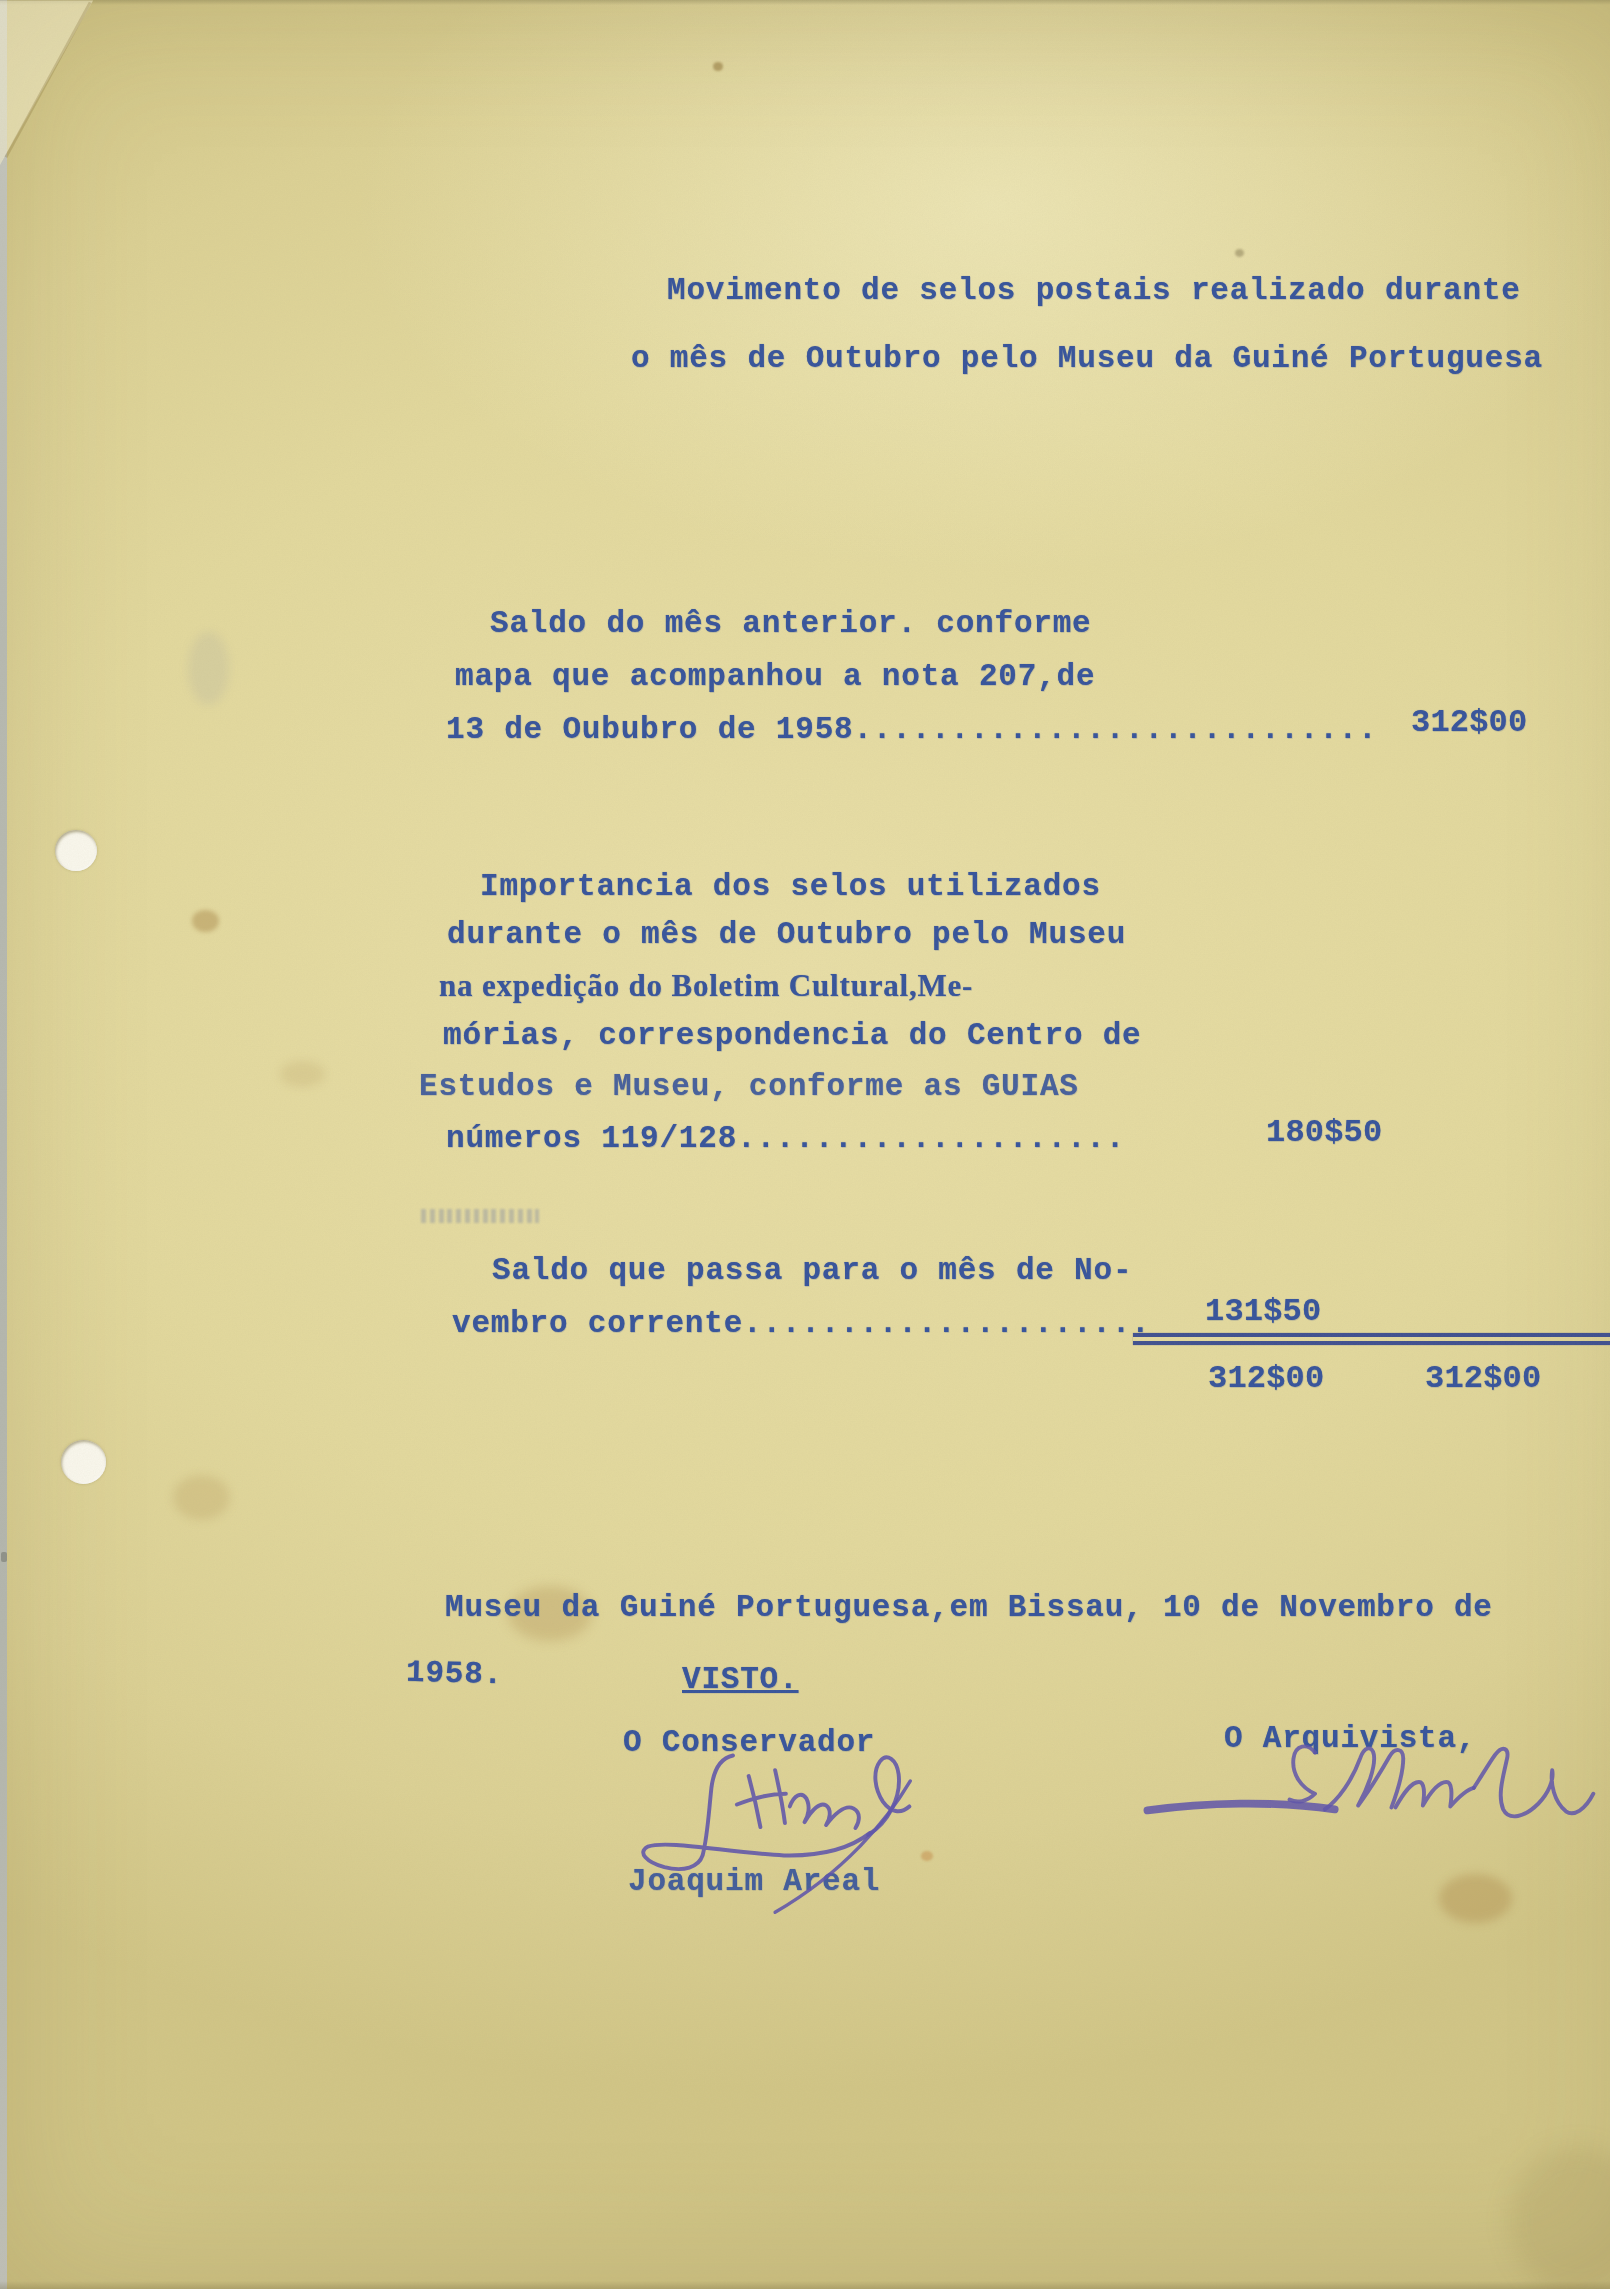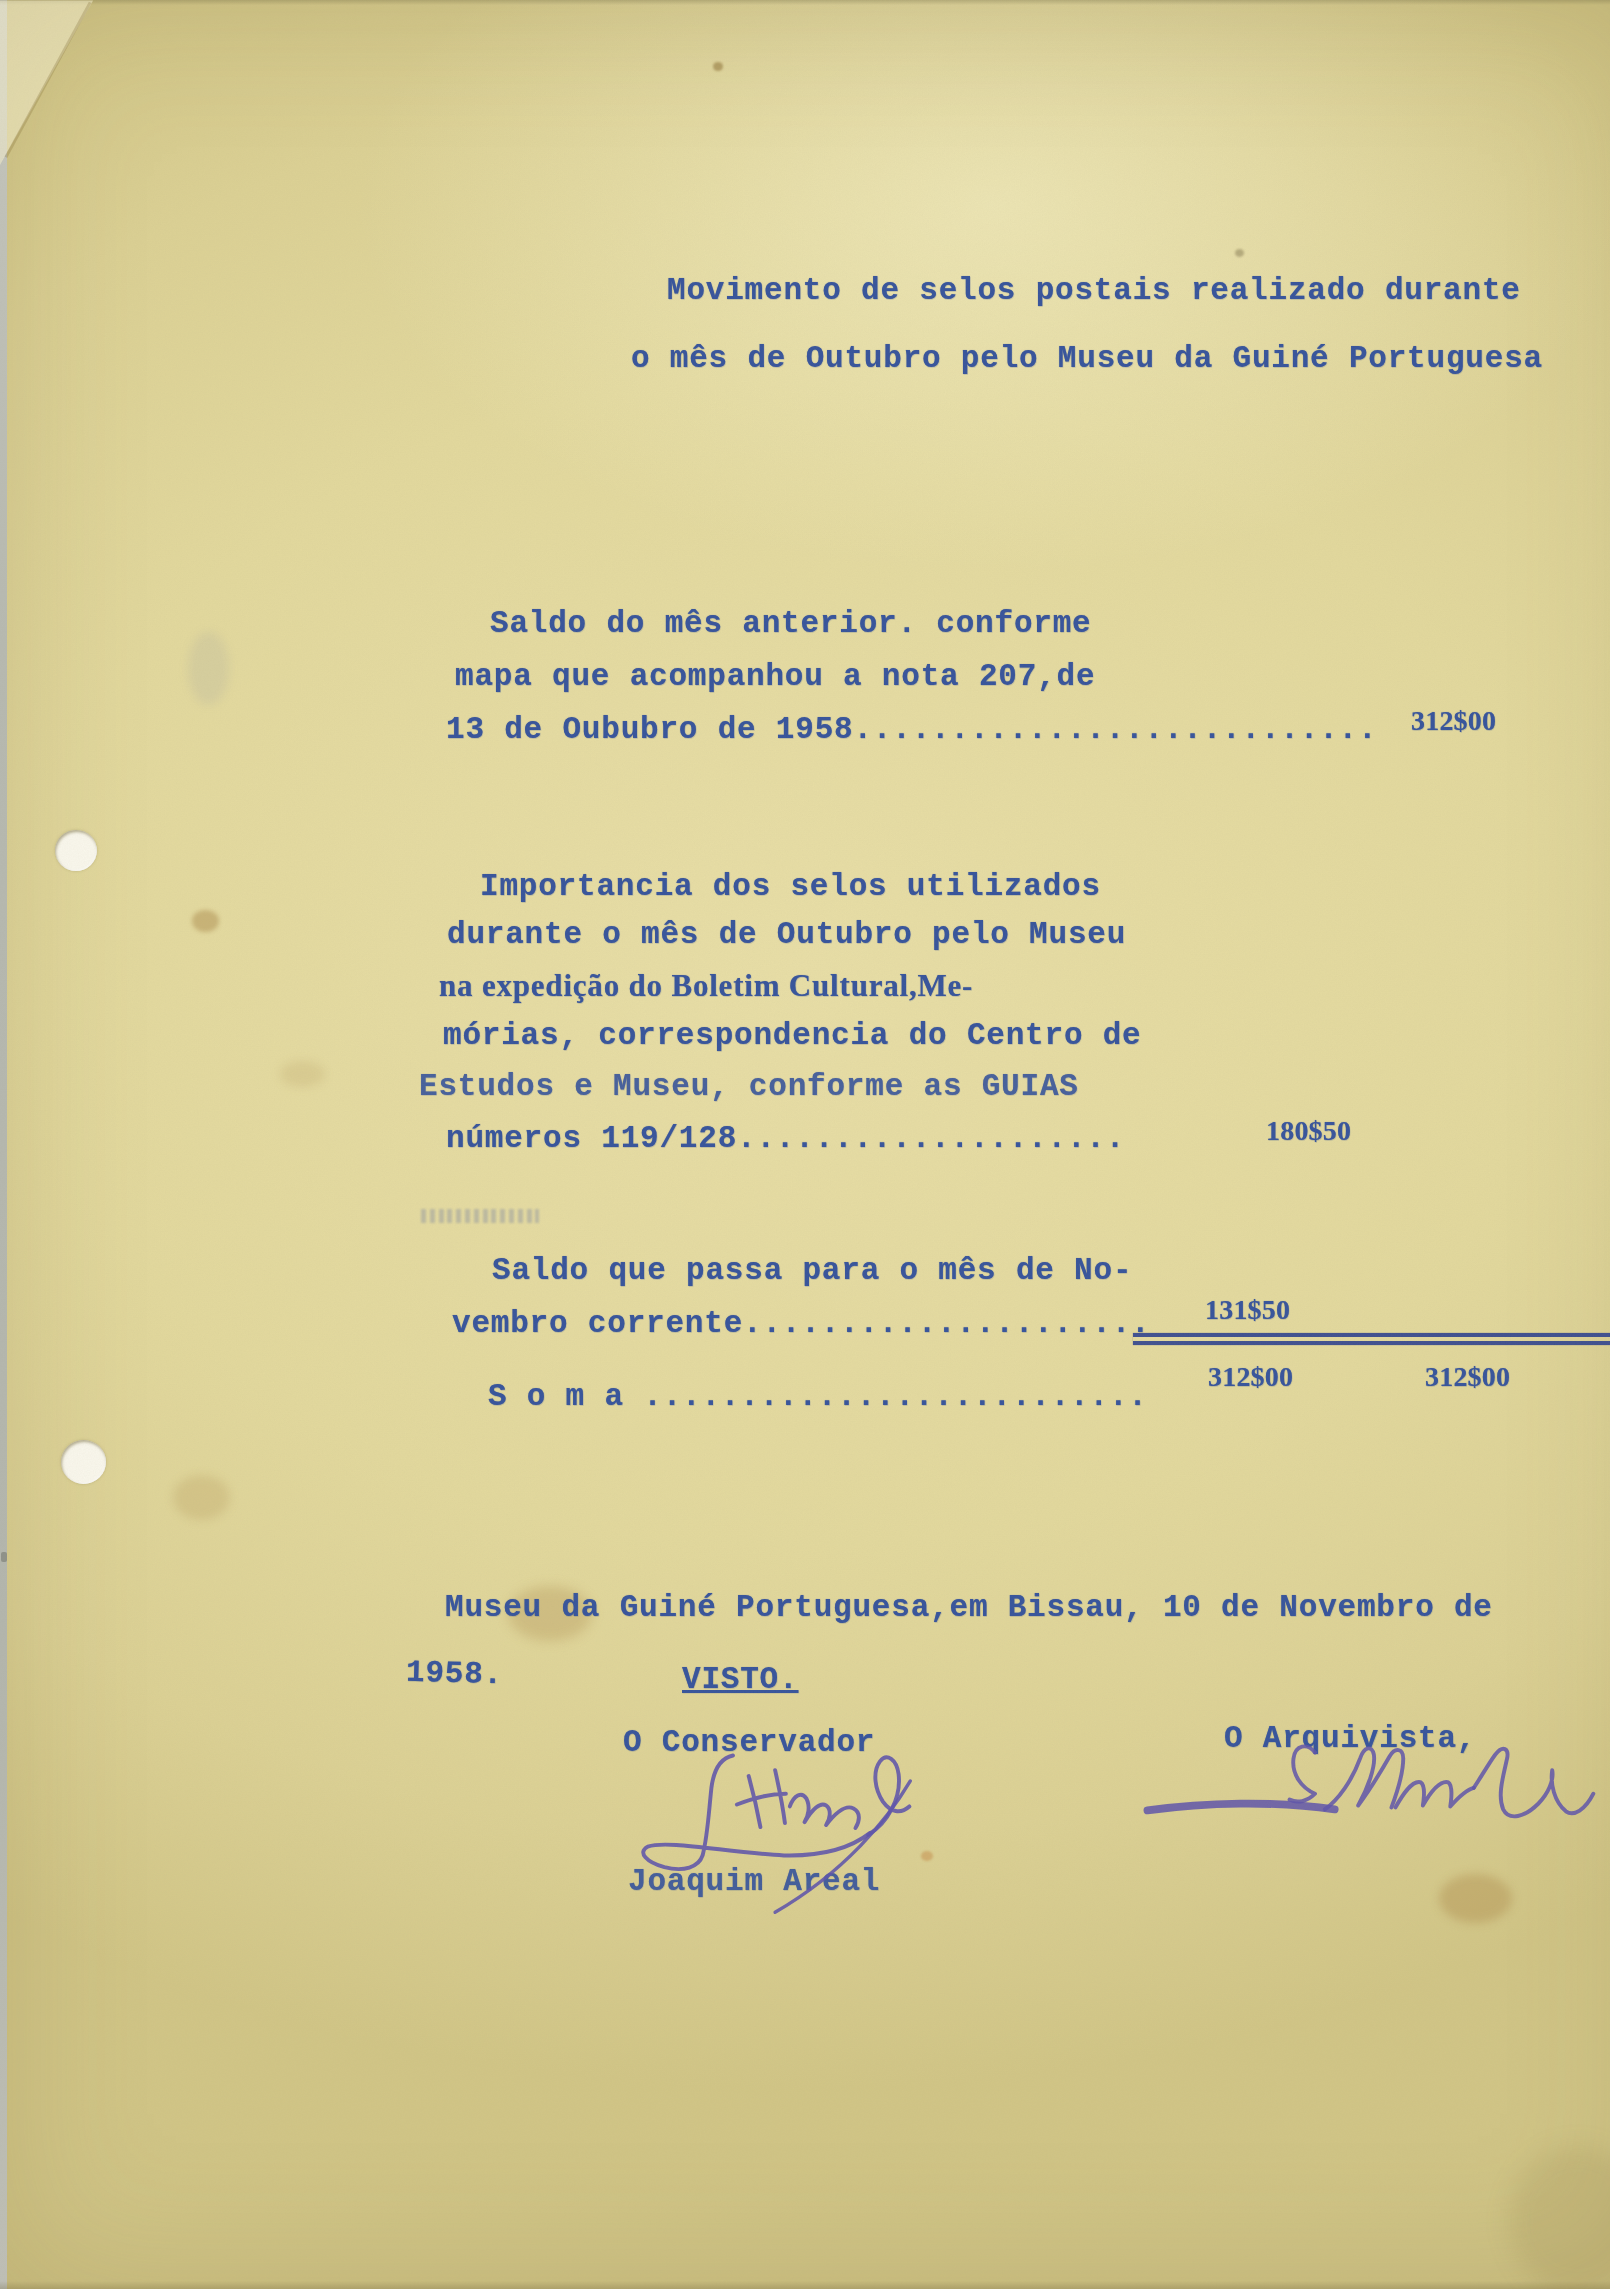--- a/index.html
+++ b/index.html
@@ -6,21 +6,21 @@
   .scan{position:relative;width:1610px;height:2290px;overflow:hidden;
         font-family:"Liberation Mono","DejaVu Sans Mono",monospace;padding-left:44px;}
   .paper{position:absolute;inset:0;
     background:
       radial-gradient(882px 510px at 60% 9%, rgba(250,245,205,.55), rgba(250,245,205,0) 72%),
       radial-gradient(1470px 1127px at 48% 42%, #eae0a8 0%, #e4da9e 52%, #ddd295 78%, #d2c686 100%);
     box-shadow:inset 0 0 147px rgba(122,103,52,.22);}
   .tl{position:absolute;font-weight:700;font-size:31px;line-height:1;
       letter-spacing:0.8px;color:#31509d;white-space:pre;
       text-shadow:0 0 1px rgba(44,72,150,.55), 0.6px 0.8px 0 rgba(44,72,150,.14);}
-  .amt{font-size:28px;letter-spacing:0.2px;font-family:Liberation Serif, serif;}
+  .amt{font-size:32px;letter-spacing:0.2px;}
   .double-rule{position:absolute;left:1133px;top:1333px;width:477px;height:3.9px;
       border-top:4.9px solid #2d4190;border-bottom:4.9px solid #2d4190;opacity:.92;
       box-shadow:0 0 1px rgba(30,45,110,.6);}
   .hole{position:absolute;border-radius:50%;background:#fcfaf1;
       box-shadow:inset 1px 2px 2.9px rgba(122,112,68,.55),
                  inset -1px -1px 2px rgba(255,255,255,.85),
                  0 0 2.9px rgba(128,118,72,.35);}
   .hole1{left:55px;top:830px;width:42px;height:41px;}
   .hole2{left:61px;top:1440px;width:45px;height:44px;}
   .stain{position:absolute;border-radius:50%;}
@@ -81,21 +81,20 @@
   <div class="tl" style="left:419px;top:1071px;opacity:.9;">Estudos e Museu, conforme as GUIAS</div>
   <div class="tl" style="left:446px;top:1123px;">números 119/128....................</div>
   <div class="tl amt" style="left:1233px;top:1117px;margin-left:33px;">180$50</div>
 
   <div class="tl" style="left:492px;top:1255px;">Saldo que passa para o mês de No-</div>
   <div class="tl" style="left:452px;top:1308px;">vembro corrente.....................</div>
   <div class="tl amt" style="left:1205px;top:1296px;">131$50</div>
 
   <div class="double-rule"></div>
 
-  <div class="tl" style="left:488px;top:1381px;">S o m a ..........................</div>
   <div class="tl amt" style="left:1208px;top:1363px;">312$00</div>
   <div class="tl amt" style="left:1425px;top:1363px;">312$00</div>
 
   <div class="tl" style="left:445px;top:1592px;">Museu da Guiné Portuguesa,em Bissau, 10 de Novembro de</div>
   <div class="tl" style="left:406px;top:1658px;transform:rotate(1.6deg);">1958.</div>
   <div class="tl" style="left:682px;top:1664px;text-decoration:underline;">VISTO.</div>
   <div class="tl" style="left:623px;top:1727px;">O Conservador</div>
   <div class="tl" style="left:1224px;top:1723px;">O Arquivista,</div>
   <div class="tl" style="left:628px;top:1866px;opacity:.92;">Joaquim Areal</div>
 

